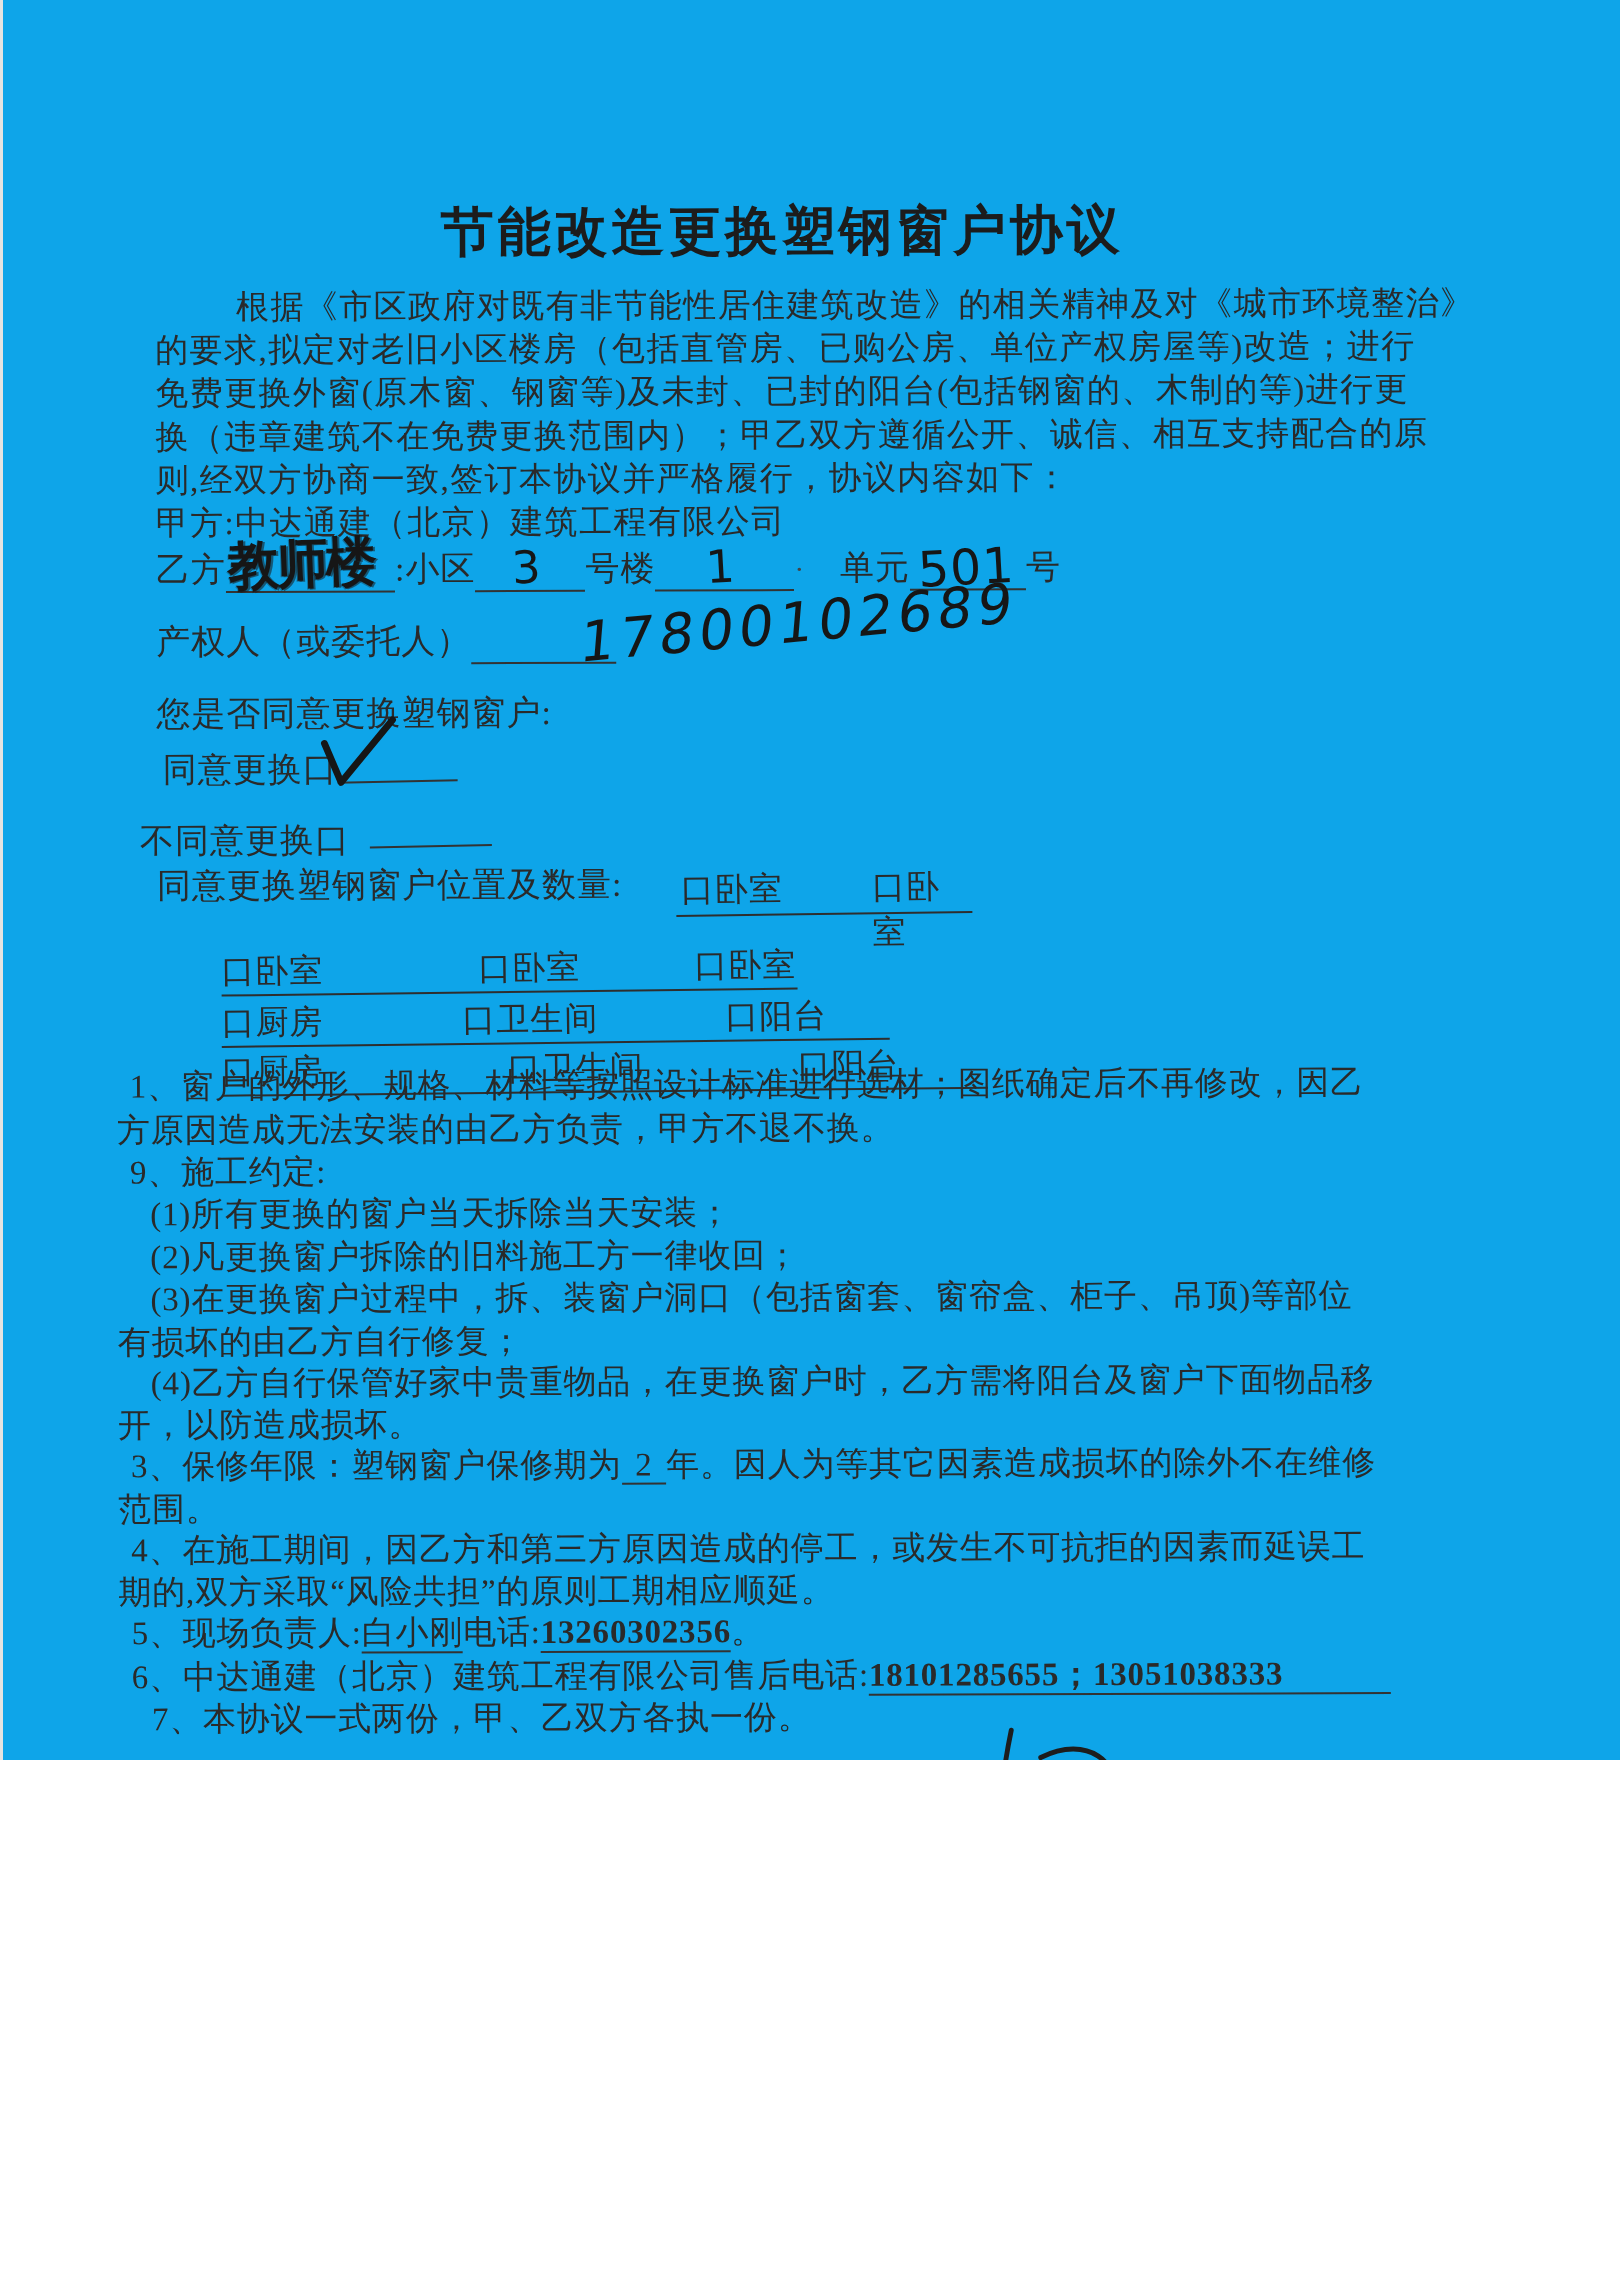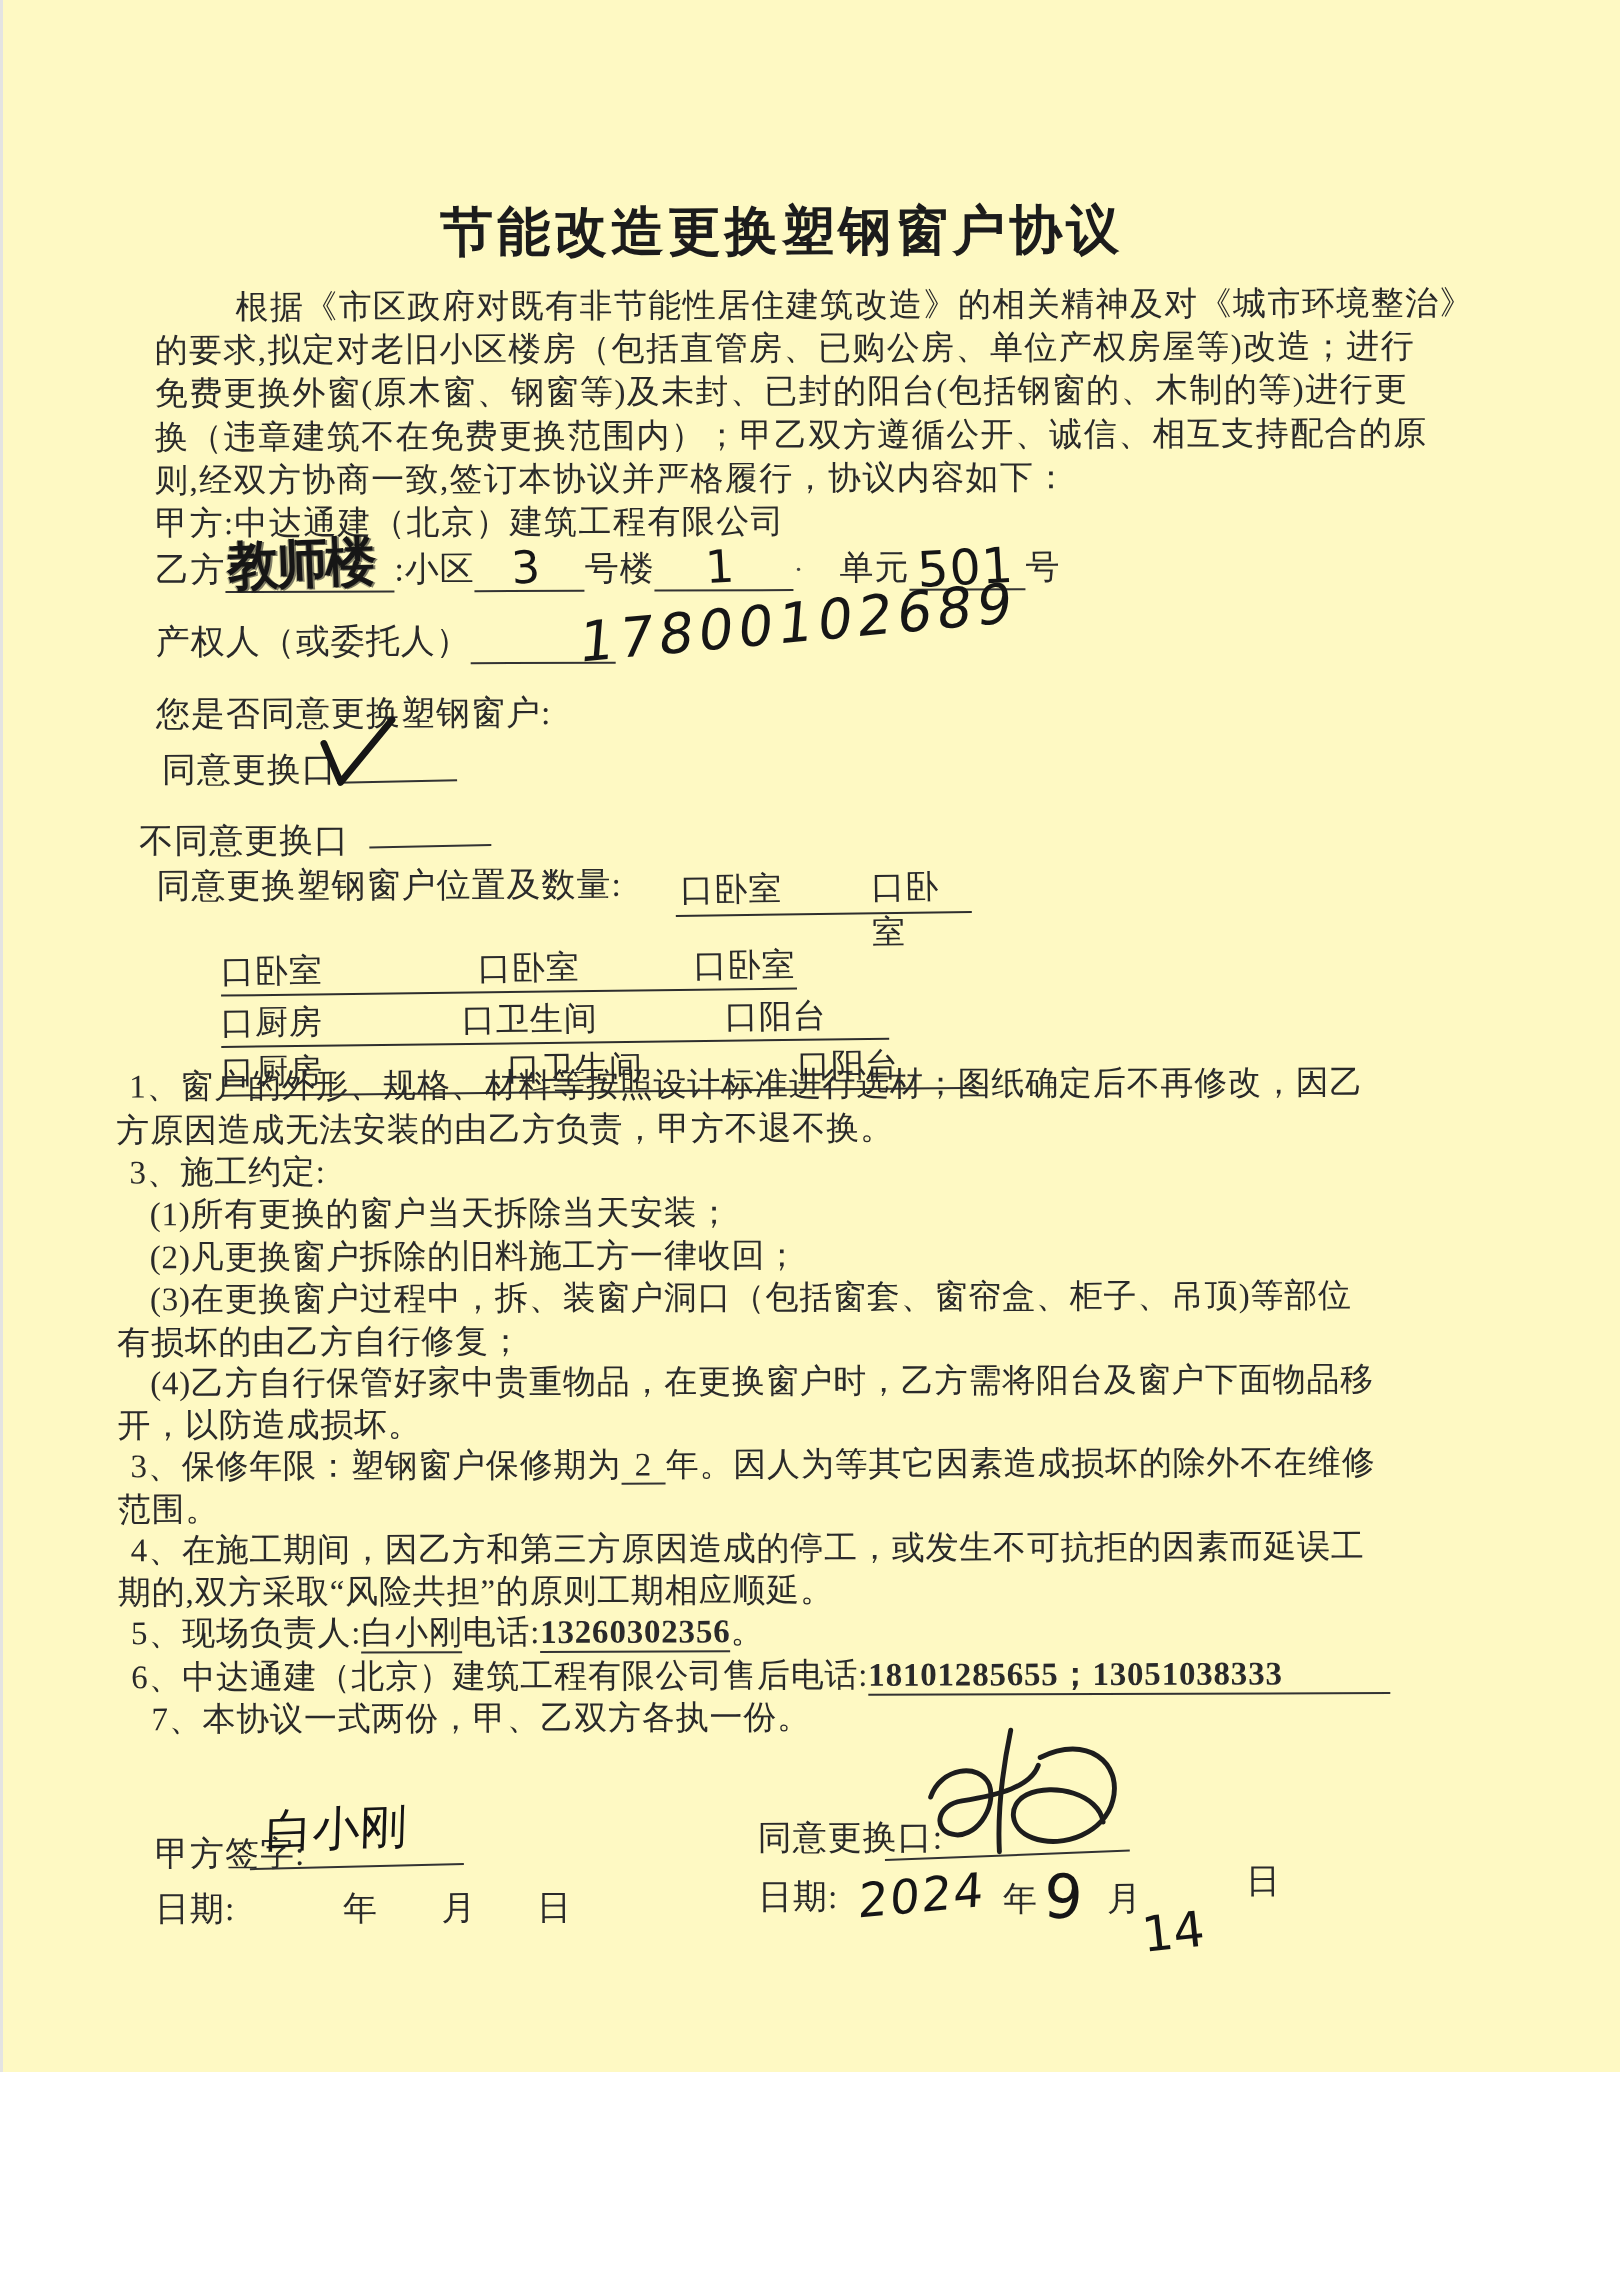--- a/index.html
+++ b/index.html
@@ -1,19 +1,19 @@
 <!DOCTYPE html>
 <html><head>
 <meta charset="utf-8">
 <style>
   html,body{margin:0;padding:0;background:#ffffff;}
   .page{
     position:relative;
-    width:1620px;height:2072px;
-    background:#fef9c3;
+    width:1620px;height:1760px;
+    background:#0ea5e9;
     overflow:hidden;
     font-family:"Liberation Serif","DejaVu Serif",serif;
     color:#2a2a2a;
   }
   .sheet{position:absolute;inset:0;transform:rotate(-0.2deg);transform-origin:50% 50%;}
   .edge-left{position:absolute;left:0;top:0;width:2.9px;height:100%;background:#e4e4e2;}
   .abs{position:absolute;white-space:nowrap;}
   .title{
     font-size:53px;font-weight:700;letter-spacing:3.9px;color:#1c1c1c;
     font-family:"Liberation Serif","DejaVu Serif",serif;
@@ -106,21 +106,21 @@
       <span style="left:504px;">口阳台</span>
     </div>
     <div class="room-row" style="left:221px;top:1045px;width:766px;transform:rotate(-0.4deg);">
       <span style="left:0px;">口厨房</span>
       <span style="left:286px;">口卫生间</span>
       <span style="left:576px;">口阳台</span>
     </div>
 
     <div class="abs term-line" style="left:129px;top:1063px;">1、窗户的外形、规格、材料等按照设计标准进行选材；图纸确定后不再修改，因乙</div>
     <div class="abs term-line" style="left:116px;top:1107px;">方原因造成无法安装的由乙方负责，甲方不退不换。</div>
-    <div class="abs term-line" style="left:129px;top:1149px;">3、施工约定:</div>
+    <div class="abs term-line" style="left:129px;top:1149px;">9、施工约定:</div>
     <div class="abs term-line" style="left:149px;top:1191px;">(1)所有更换的窗户当天拆除当天安装；</div>
     <div class="abs term-line" style="left:149px;top:1234px;">(2)凡更换窗户拆除的旧料施工方一律收回；</div>
     <div class="abs term-line" style="left:149px;top:1276px;">(3)在更换窗户过程中，拆、装窗户洞口（包括窗套、窗帘盒、柜子、吊顶)等部位</div>
     <div class="abs term-line" style="left:116px;top:1319px;">有损坏的由乙方自行修复；</div>
     <div class="abs term-line" style="left:149px;top:1360px;">(4)乙方自行保管好家中贵重物品，在更换窗户时，乙方需将阳台及窗户下面物品移</div>
     <div class="abs term-line" style="left:116px;top:1402px;">开，以防造成损坏。</div>
     <div class="abs term-line" style="left:129px;top:1443px;">
       <span>3、保修年限：塑钢窗户保修期为</span><span class="u" style="padding:0 13.7px;">2</span><span>年。因人为等其它因素造成损坏的除外不在维修</span>
     </div>
     <div class="abs term-line" style="left:116px;top:1486px;">范围。</div>

